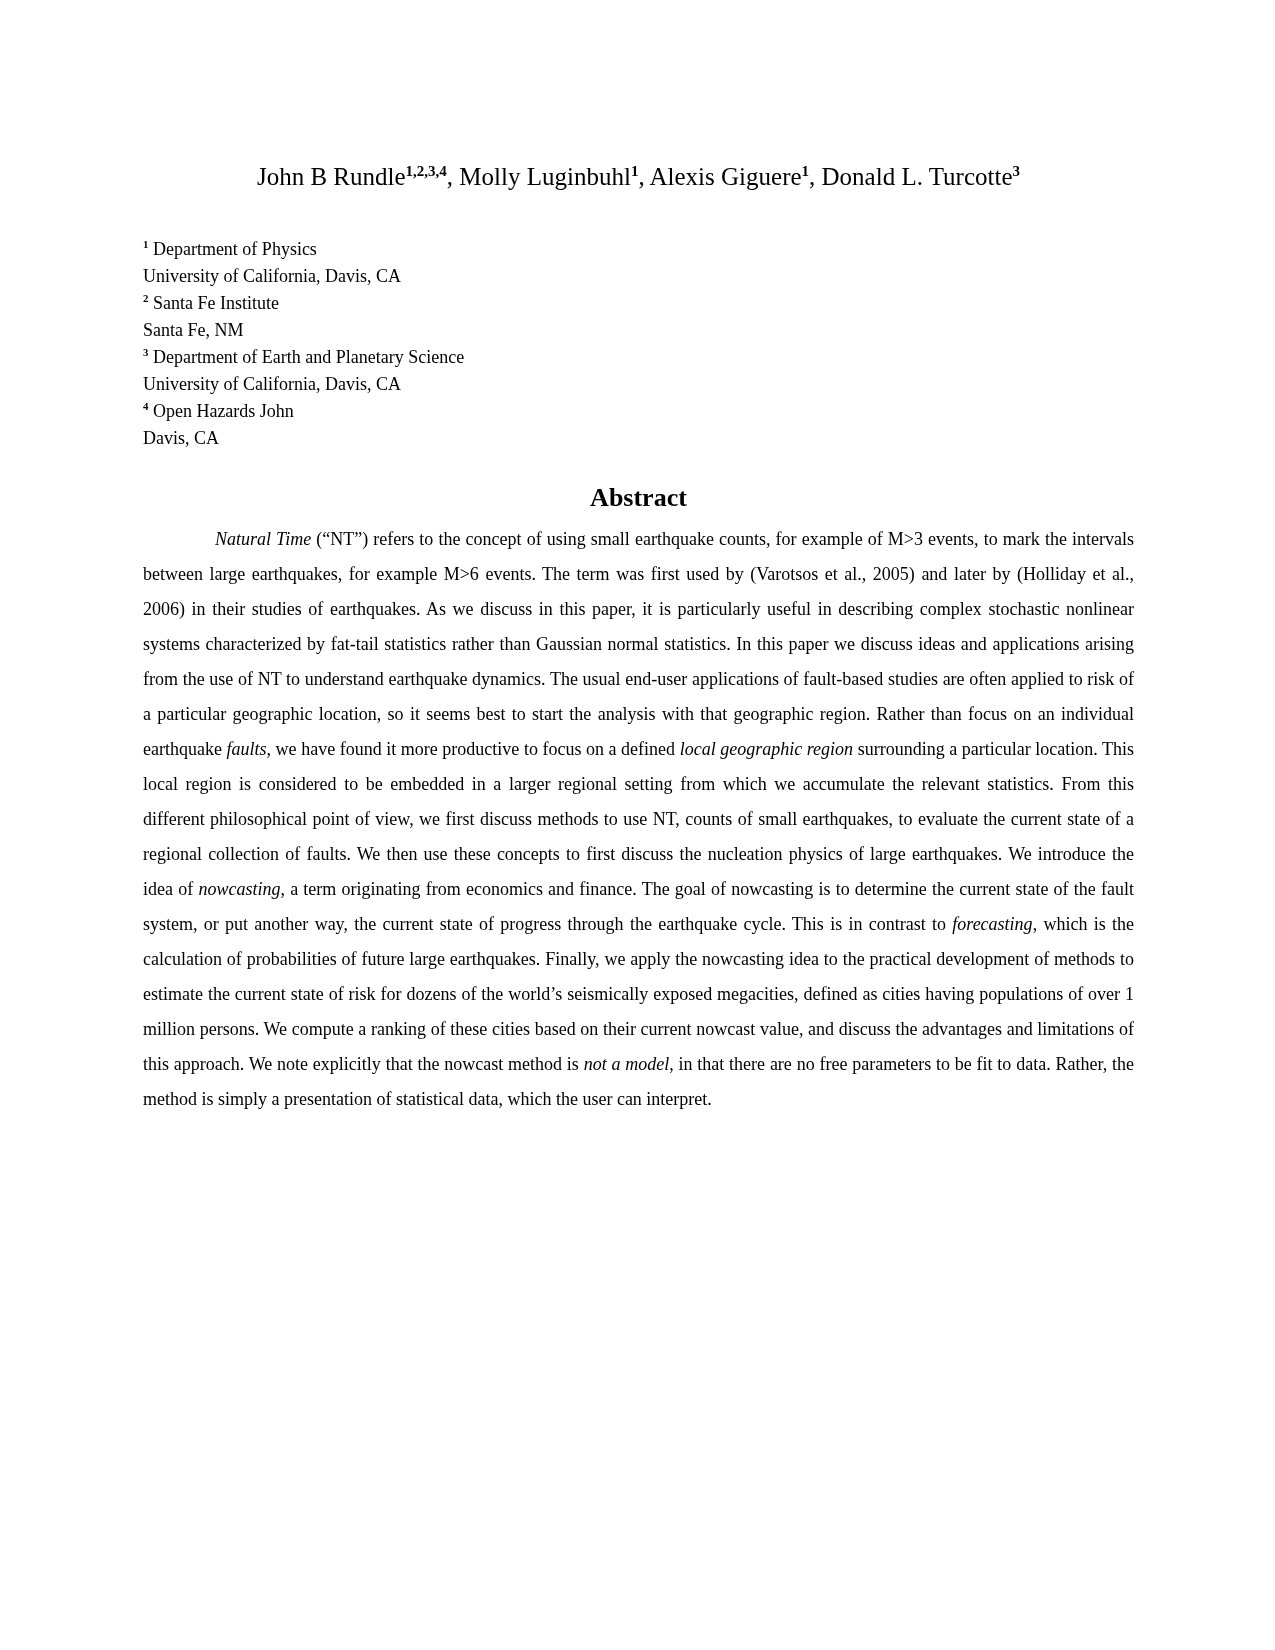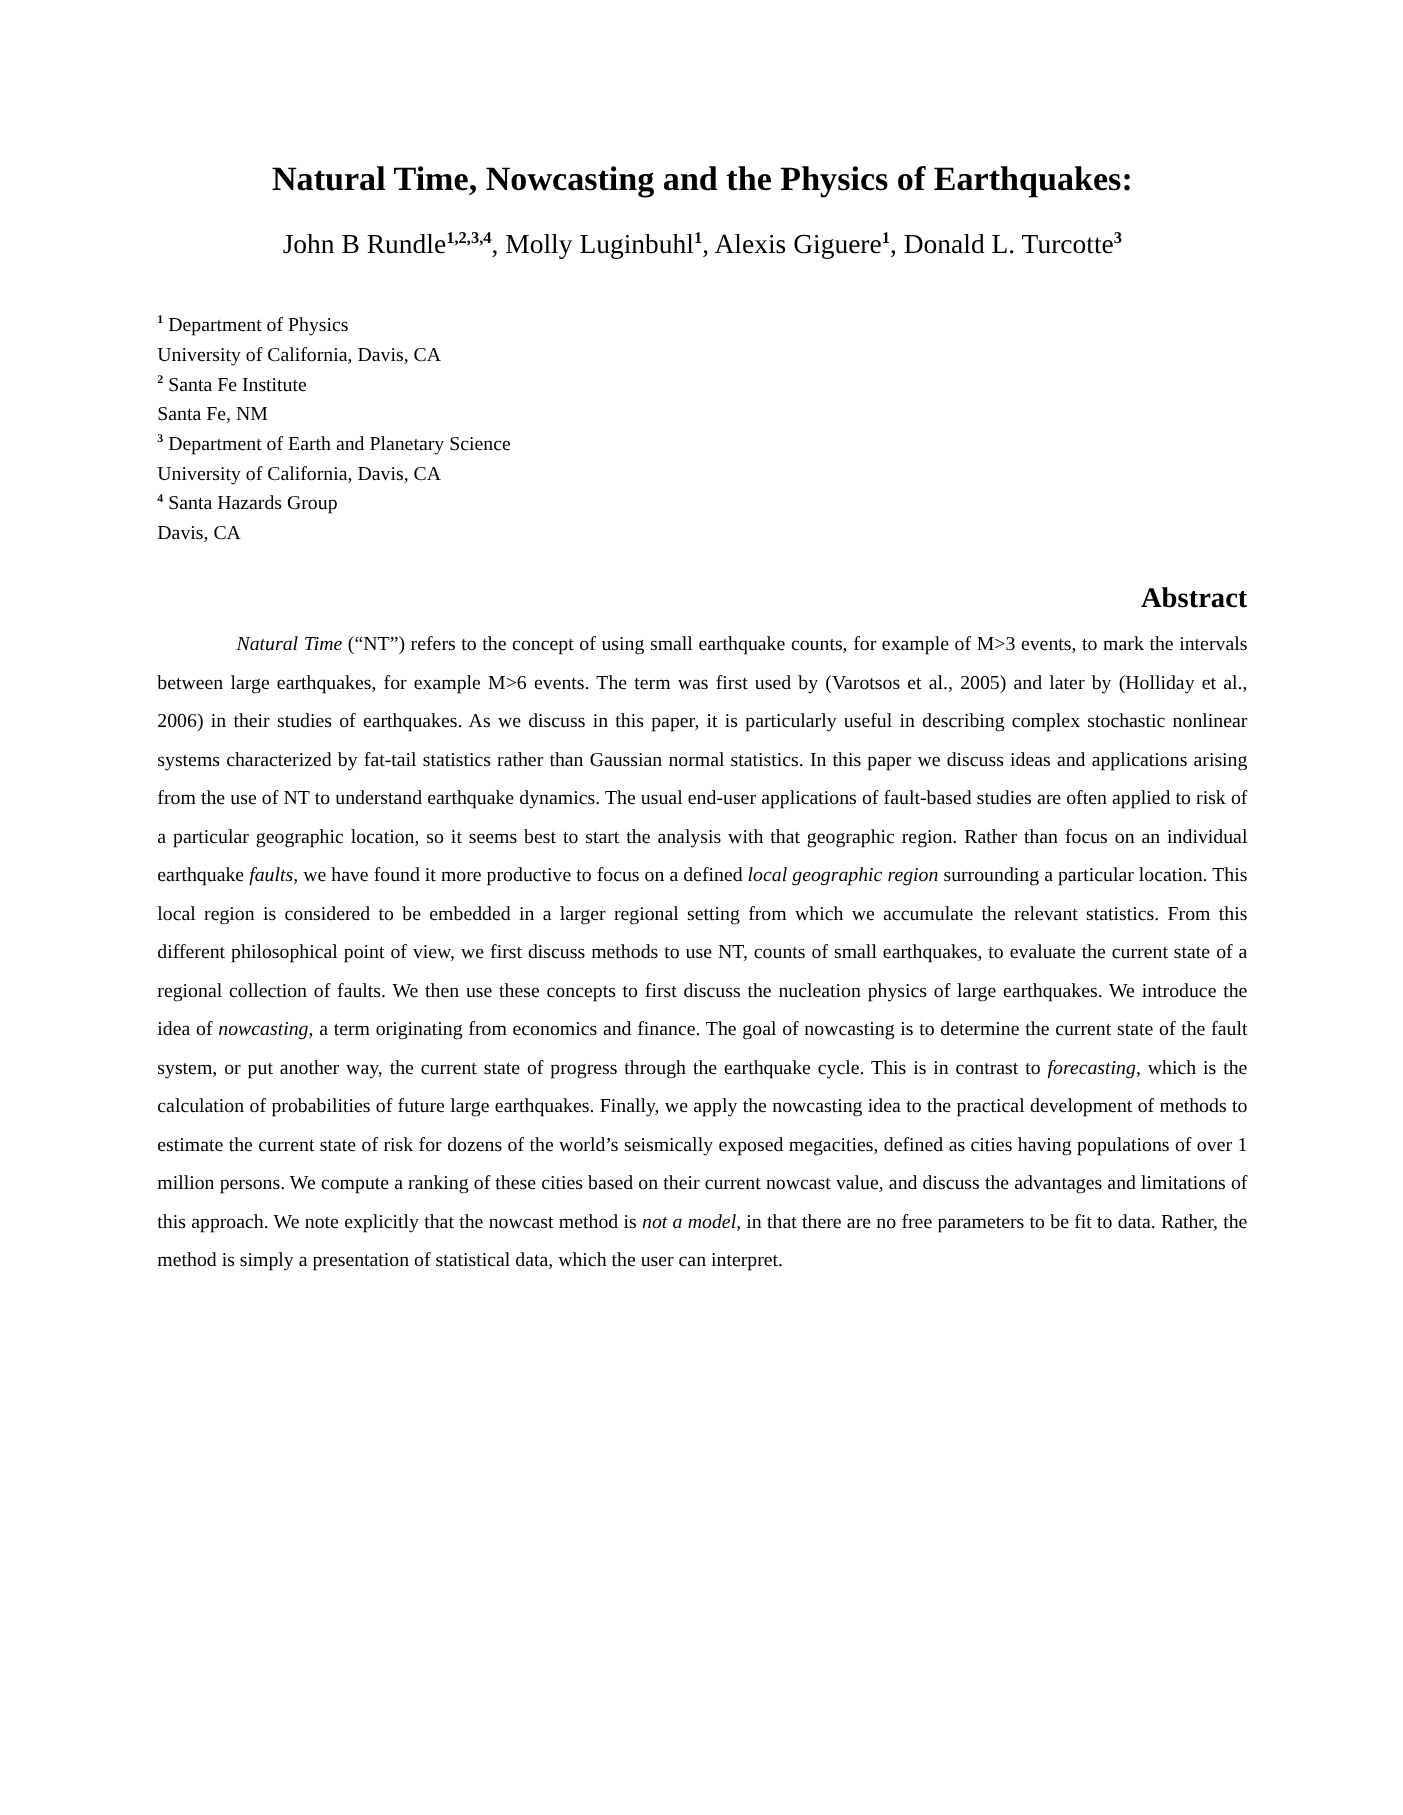--- a/index.html
+++ b/index.html
@@ -45,50 +45,49 @@
     margin-top: 44px;
     font-size: 18px;
     line-height: 27px;
   }
   .affiliation-line { display: block; }
   .abstract-heading {
     margin: 28px 0 0 0;
     font-size: 26px;
     line-height: 36px;
     font-weight: bold;
-    text-align: right;
+    text-align: center;
   }
   .abstract {
     margin: 6px 0 0 0;
     font-size: 18px;
     line-height: 35px;
     text-align: justify;
     text-indent: 72px;
   }
   .i { font-style: italic; }
 </style>
 </head>
 <body>
 
 <div class="page">
 
   <h1 class="title">
-      <span class="title-line">Natural Time, Nowcasting and the Physics of Earthquakes:</span>
     </h1>
 
   <p class="authors"><span>John B Rundle</span><sup>1,2,3,4</sup><span>, Molly Luginbuhl</span><sup>1</sup><span>, Alexis Giguere</span><sup>1</sup><span>, Donald L. Turcotte</span><sup>3</sup></p>
 
   <div class="affiliations">
     <span class="affiliation-line"><sup>1</sup> <span>Department of Physics</span></span>
     <span class="affiliation-line"><sup></sup><span>University of California, Davis, CA</span></span>
     <span class="affiliation-line"><sup>2</sup> <span>Santa Fe Institute</span></span>
     <span class="affiliation-line"><sup></sup><span>Santa Fe, NM</span></span>
     <span class="affiliation-line"><sup>3</sup> <span>Department of Earth and Planetary Science</span></span>
     <span class="affiliation-line"><sup></sup><span>University of California, Davis, CA</span></span>
-    <span class="affiliation-line"><sup>4</sup> <span>Santa Hazards Group</span></span>
+    <span class="affiliation-line"><sup>4</sup> <span>Open Hazards John</span></span>
     <span class="affiliation-line"><sup></sup><span>Davis, CA</span></span>
   </div>
 
   <h2 class="abstract-heading">Abstract</h2>
 
   <p class="abstract"><span class="i">Natural Time</span><span> (“NT”) refers to the concept of using small earthquake counts, for example of M&gt;3 events, to mark the intervals between large earthquakes, for example M&gt;6 events.  The term was first used by (Varotsos et al., 2005) and later by (Holliday et al., 2006) in their studies of earthquakes.  As we discuss in this paper, it is particularly useful in describing complex stochastic nonlinear systems characterized by fat-tail statistics rather than Gaussian normal statistics.  In this paper we discuss ideas and applications arising from the use of NT to understand earthquake dynamics.  The usual end-user applications of fault-based studies are often applied to risk of a particular geographic location, so it seems best to start the analysis with that geographic region.  Rather than focus on an individual earthquake </span><span class="i">faults</span><span>, we have found it more productive to focus on a defined </span><span class="i">local geographic region</span><span> surrounding a particular location.  This local region is considered to be embedded in a larger regional setting from which we accumulate the relevant statistics.  From this different philosophical point of view, we first discuss methods to use NT, counts of small earthquakes, to evaluate the current state of a regional collection of faults.  We then use these concepts to first discuss the nucleation physics of large earthquakes. We introduce the idea of </span><span class="i">nowcasting</span><span>, a term originating from economics and finance.  The goal of nowcasting is to determine the current state of the fault system, or put another way, the current state of progress through the earthquake cycle.  This is in contrast to </span><span class="i">forecasting</span><span>, which is the calculation of probabilities of future large earthquakes.  Finally, we apply the nowcasting idea to the practical development of methods to estimate the current state of risk for dozens of the world’s seismically exposed megacities, defined as cities having populations of over 1 million persons.  We compute a ranking of these cities based on their current nowcast value, and discuss the advantages and limitations of this approach.  We note explicitly that the nowcast method is </span><span class="i">not a model</span><span>, in that there are no free parameters to be fit to data.  Rather, the method is simply a presentation of statistical data, which the user can interpret.</span></p>
 
 </div>
 
 </body></html>

